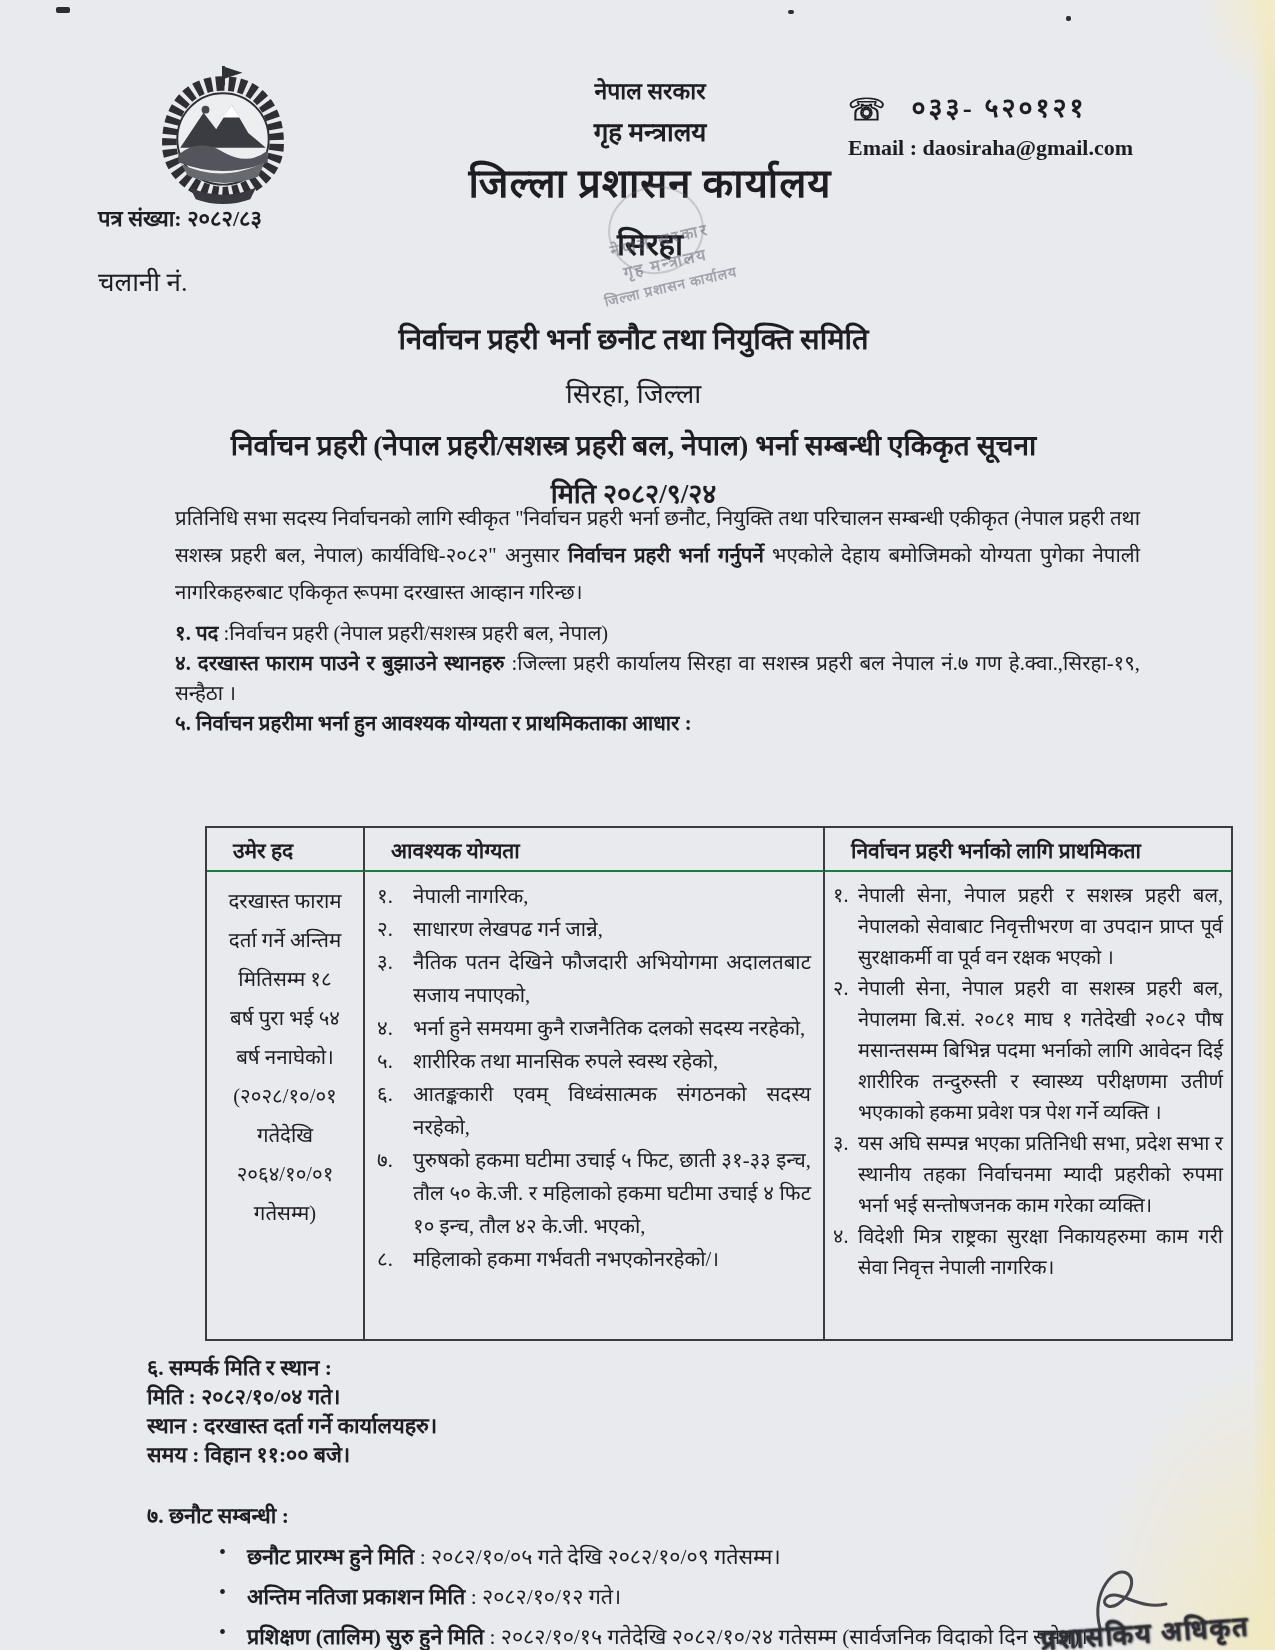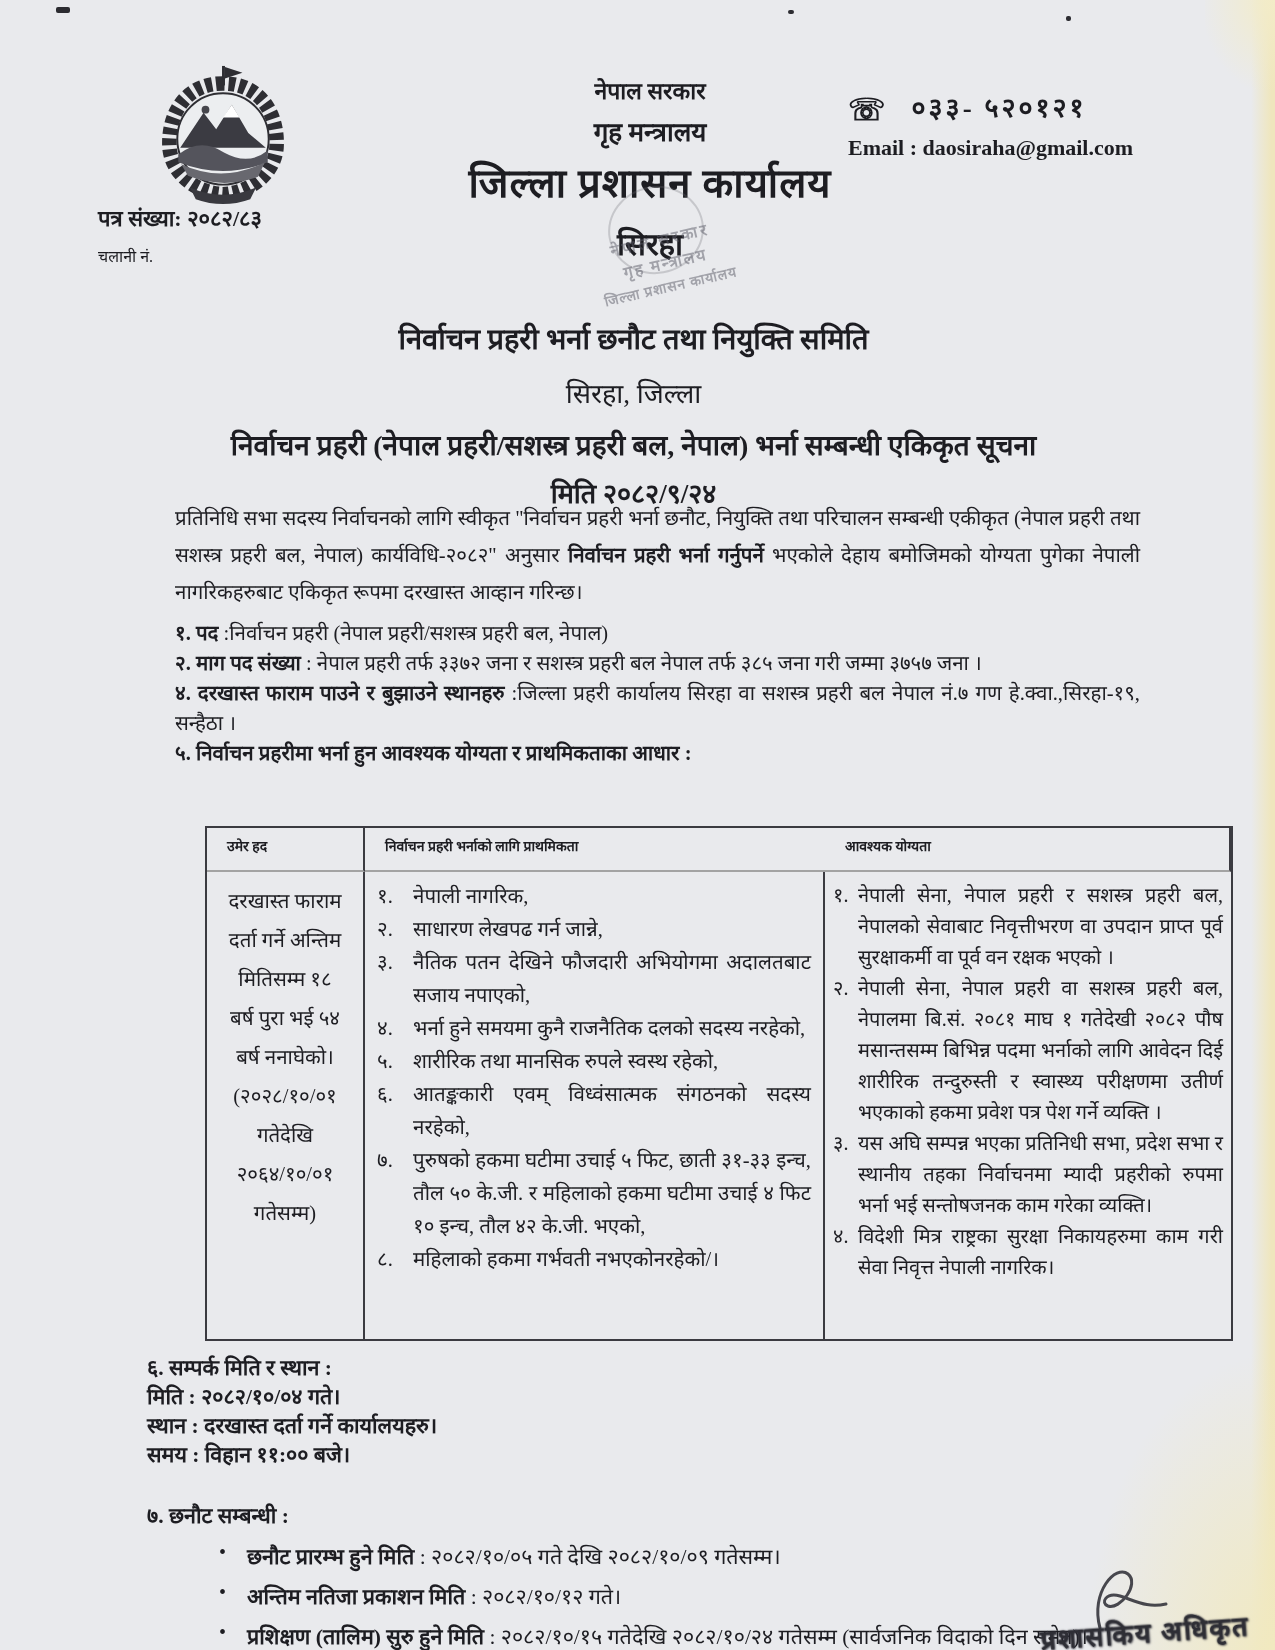--- a/index.html
+++ b/index.html
@@ -28,21 +28,21 @@
   .ministry{font-size:26px;font-weight:bold;margin-top:7px;}
   .office{font-size:40px;font-weight:bold;margin-top:5px;letter-spacing:1px;}
   .district{font-size:31px;font-weight:bold;margin-top:13px;}
   .contact{left:848px;top:88px;width:340px;}
   .phone-line{font-size:27px;font-weight:bold;white-space:nowrap;}
   .phone-ic{font-size:30px;margin-right:26px;vertical-align:-3px;}
   .phone-no{letter-spacing:3px;}
   .email{font-size:22px;font-weight:bold;margin-top:8px;white-space:nowrap;}
   .refblock{left:98px;top:202px;width:300px;}
   .refno{font-size:22px;font-weight:bold;}
-  .dispatch{font-size:16px;margin-top:13px;}
+  .dispatch{font-size:26px;margin-top:31px;}
   
   .stamp-faint{left:540px;top:228px;width:250px;text-align:center;
     transform:rotate(-13deg);opacity:.5;color:#5c5c68;}
   .stamp-faint .l1{font-size:16px;font-weight:bold;letter-spacing:3px;}
   .stamp-faint .l2{font-size:16px;font-weight:bold;letter-spacing:2px;margin-top:2px;}
   .stamp-faint .l3{font-size:14px;font-weight:bold;letter-spacing:1px;margin-top:3px;}
   .stamp-ring{left:608px;top:186px;width:92px;height:84px;border:2px solid #6a6a74;
     border-radius:50%;opacity:.28;transform:rotate(-10deg);}
 
   
@@ -55,22 +55,22 @@
   
   .bodytext{left:175px;top:500px;width:965px;font-size:20.5px;}
   .intro{line-height:37px;text-align:justify;margin-bottom:7px;}
   .item{line-height:30px;text-align:justify;}
   .b{font-weight:bold;text-align:right;}
 
   
   .tbl{left:205px;top:826px;width:1028px;height:515px;border:2px solid #3b3b41;
     box-sizing:border-box;display:grid;grid-template-columns:158px 460px 406px;
     grid-template-rows:44px 1fr;}
-  .tbl .hc{border-bottom:2px solid #a3a3a3;font-size:14px;font-weight:bold;
-    padding:8px 10px 0 20px;box-sizing:border-box;}
+  .tbl .hc{border-bottom:2px solid #15803d;font-size:21px;font-weight:bold;
+    padding:8px 10px 0 26px;box-sizing:border-box;}
   .tbl .c1{border-right:2px solid #3b3b41;}
   .tbl .c2{border-right:2px solid #3b3b41;}
   .cell{box-sizing:border-box;overflow:hidden;}
   .agecell{padding:10px 20px;text-align:center;font-size:20.5px;line-height:39px;}
   .quallist{padding:8px 12px 0 12px;font-size:20.5px;line-height:33px;}
   .qrow{display:flex;text-align:justify;}
   .qrow .n{flex:0 0 36px;}
   .qrow .t{flex:1;text-align:justify;}
   .priolist{padding:8px 8px 0 8px;font-size:20px;line-height:31px;}
   .prow{display:flex;}
@@ -150,29 +150,28 @@
   <div class="h-committee">निर्वाचन प्रहरी भर्ना छनौट तथा नियुक्ति समिति</div>
   <div class="h-district">सिरहा, जिल्ला</div>
   <div class="h-notice">निर्वाचन प्रहरी (नेपाल प्रहरी/सशस्त्र प्रहरी बल, नेपाल) भर्ना सम्बन्धी एकिकृत सूचना</div>
   <div class="h-date">मिति २०८२/९/२४</div>
 </div>
 
 <div class="abs bodytext">
   <div class="intro"><span>प्रतिनिधि सभा सदस्य निर्वाचनको लागि स्वीकृत "निर्वाचन प्रहरी भर्ना छनौट, नियुक्ति तथा परिचालन सम्बन्धी एकीकृत (नेपाल प्रहरी तथा सशस्त्र प्रहरी बल, नेपाल) कार्यविधि-२०८२" अनुसार </span><span class="b">निर्वाचन प्रहरी भर्ना गर्नुपर्ने</span><span> भएकोले देहाय बमोजिमको योग्यता पुगेका नेपाली नागरिकहरुबाट एकिकृत रूपमा दरखास्त आव्हान गरिन्छ।</span></div>
 
   <div class="item"><span class="b">१.</span> <span class="b">पद</span><span> :निर्वाचन प्रहरी (नेपाल प्रहरी/सशस्त्र प्रहरी बल, नेपाल)</span></div>
-  <div class="item"><span class="b">२.</span> <span class="b">माग पद संख्या</span><span> : नेपाल प्रहरी तर्फ ३३७२ जना र सशस्त्र प्रहरी बल नेपाल तर्फ ३८५ जना गरी जम्मा ३७५७ जना ।</span></div>
   <div class="item"><span class="b">४.</span> <span class="b">दरखास्त फाराम पाउने र बुझाउने स्थानहरु</span><span> :जिल्ला प्रहरी कार्यालय सिरहा वा सशस्त्र प्रहरी बल नेपाल नं.७ गण हे.क्वा.,सिरहा-१९, सन्हैठा ।</span></div>
   <div class="item"><span class="b">५.</span> <span class="b">निर्वाचन प्रहरीमा भर्ना हुन आवश्यक योग्यता र प्राथमिकताका आधार</span><span class="b"> :</span></div>
 </div>
 
 <div class="abs tbl">
   <div class="hc c1 cell">उमेर हद</div>
+  <div class="hc c2 cell">आवश्यक योग्यता</div>
   <div class="hc cell">निर्वाचन प्रहरी भर्नाको लागि प्राथमिकता</div>
-  <div class="hc c2 cell">आवश्यक योग्यता</div>
 
   <div class="c1 cell agecell">दरखास्त फाराम दर्ता गर्ने अन्तिम मितिसम्म १८ बर्ष पुरा भई ५४ बर्ष ननाघेको। (२०२८/१०/०१ गतेदेखि २०६४/१०/०१ गतेसम्म)</div>
 
   <div class="c2 cell quallist">
     <div class="qrow">
         <span class="n">१.</span>
         <span class="t">नेपाली नागरिक,</span>
       </div>
     <div class="qrow">
         <span class="n">२.</span>

